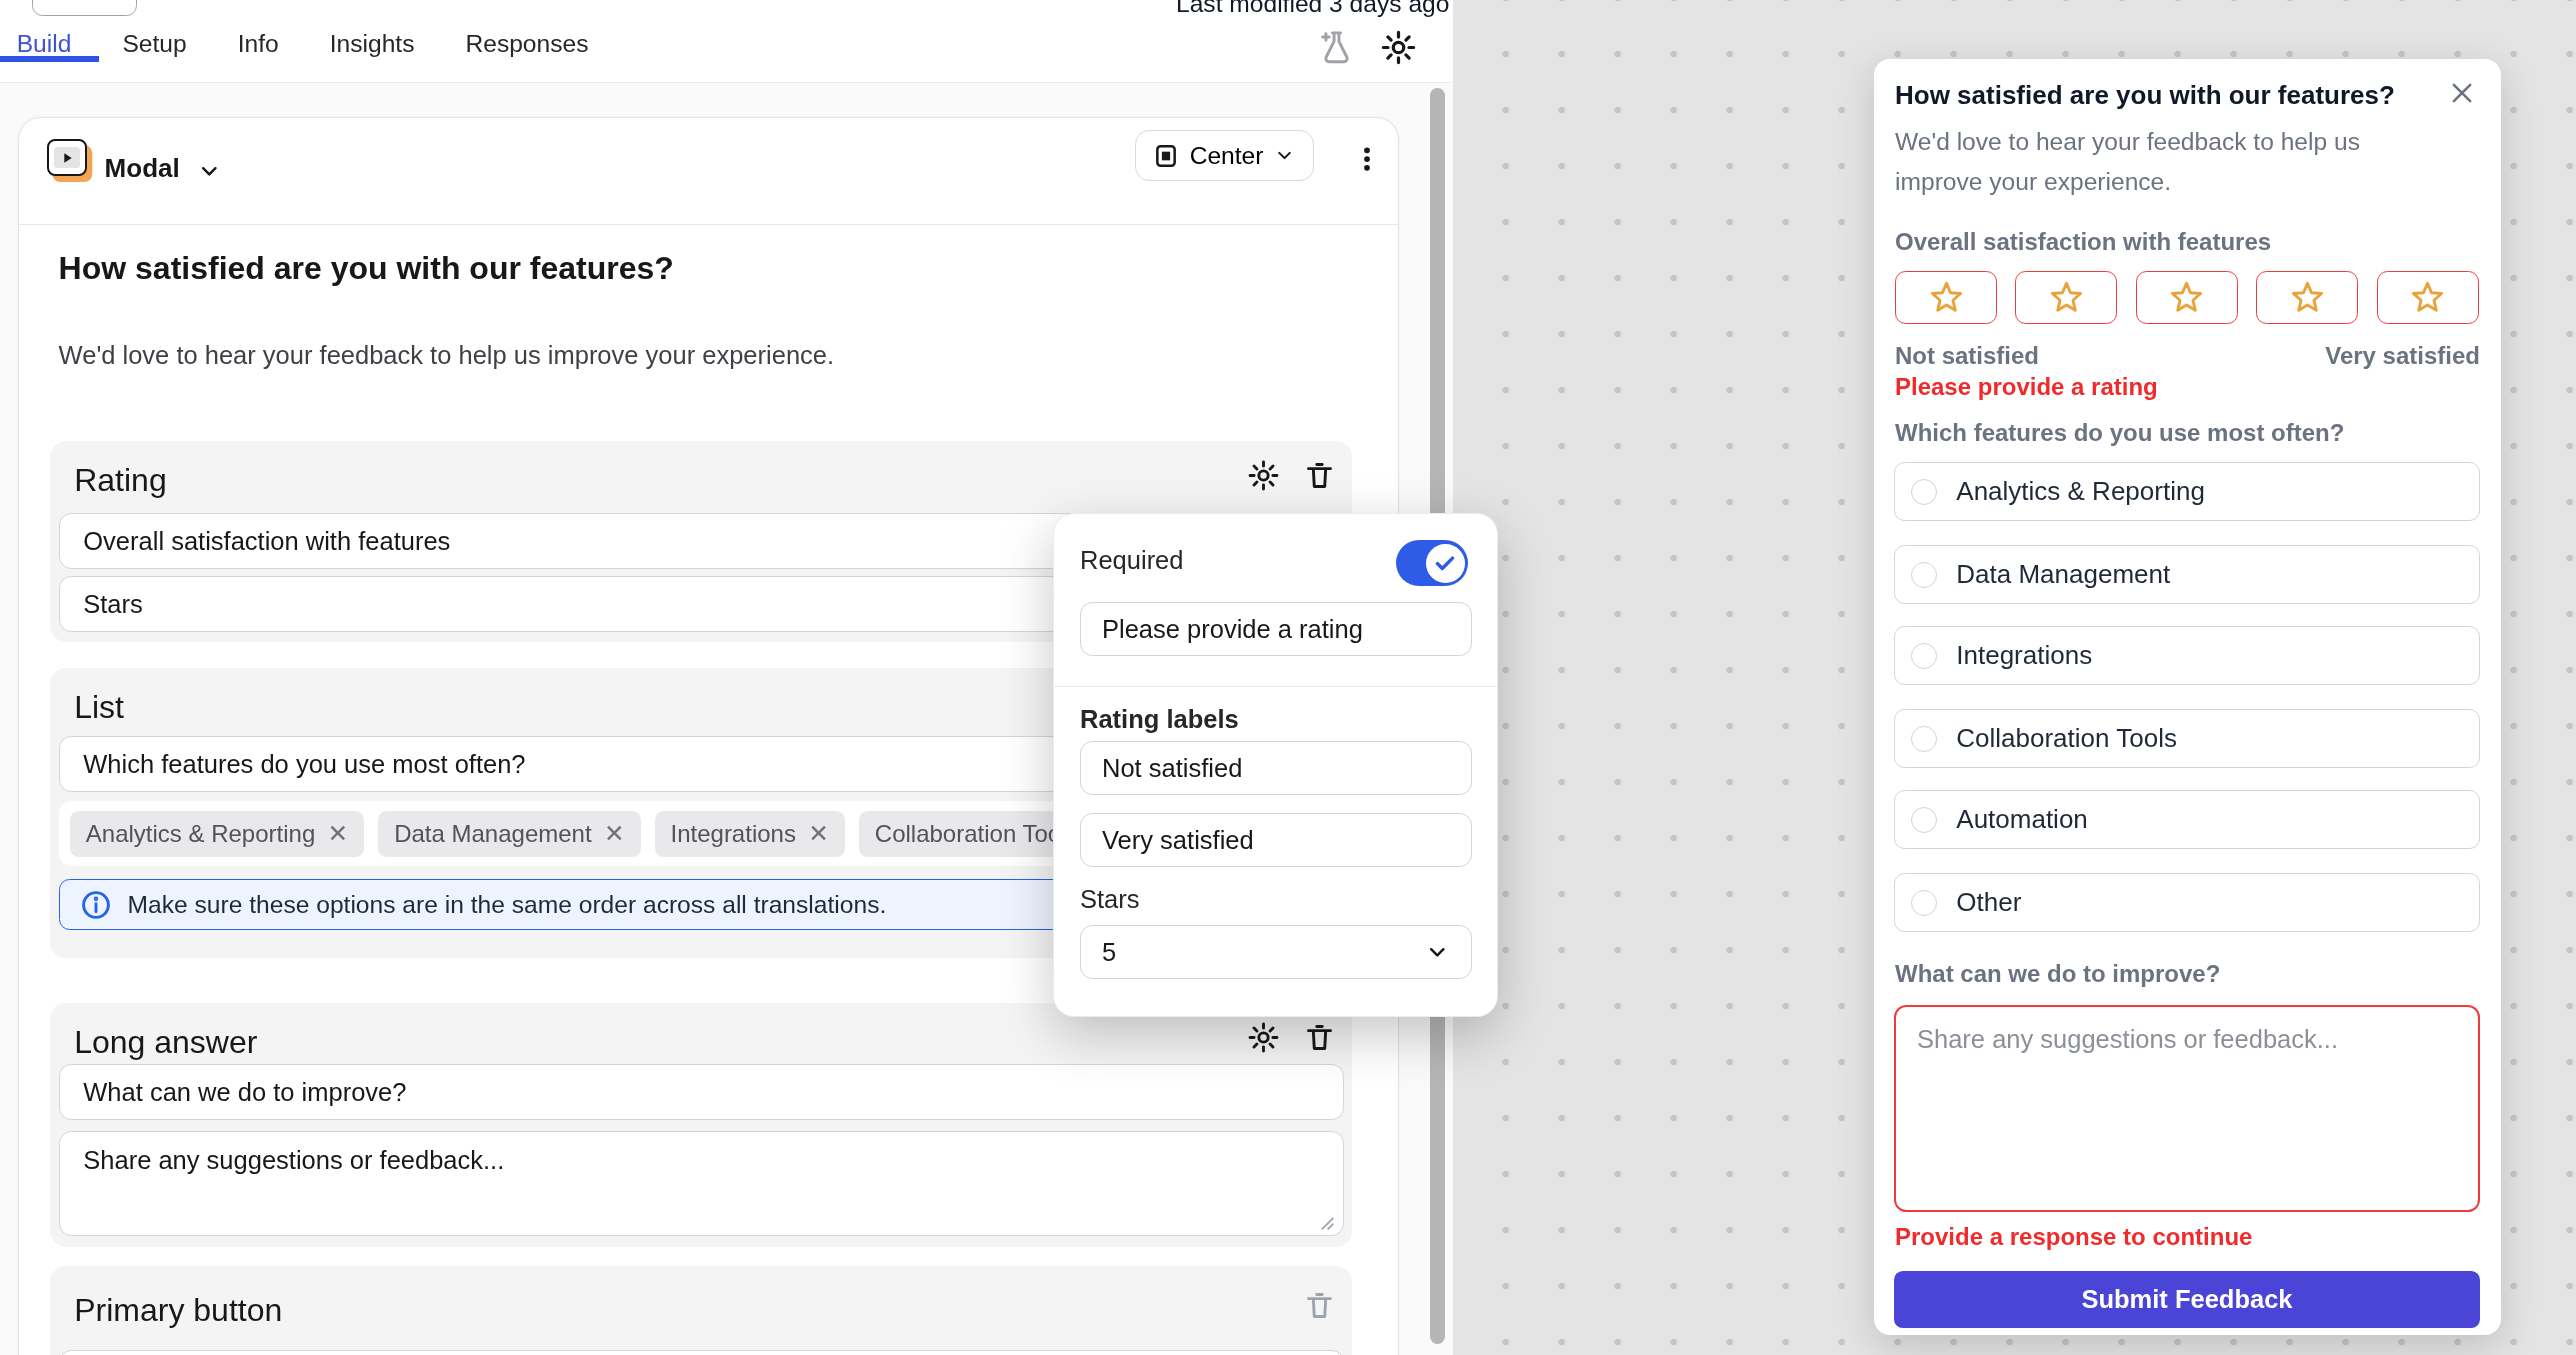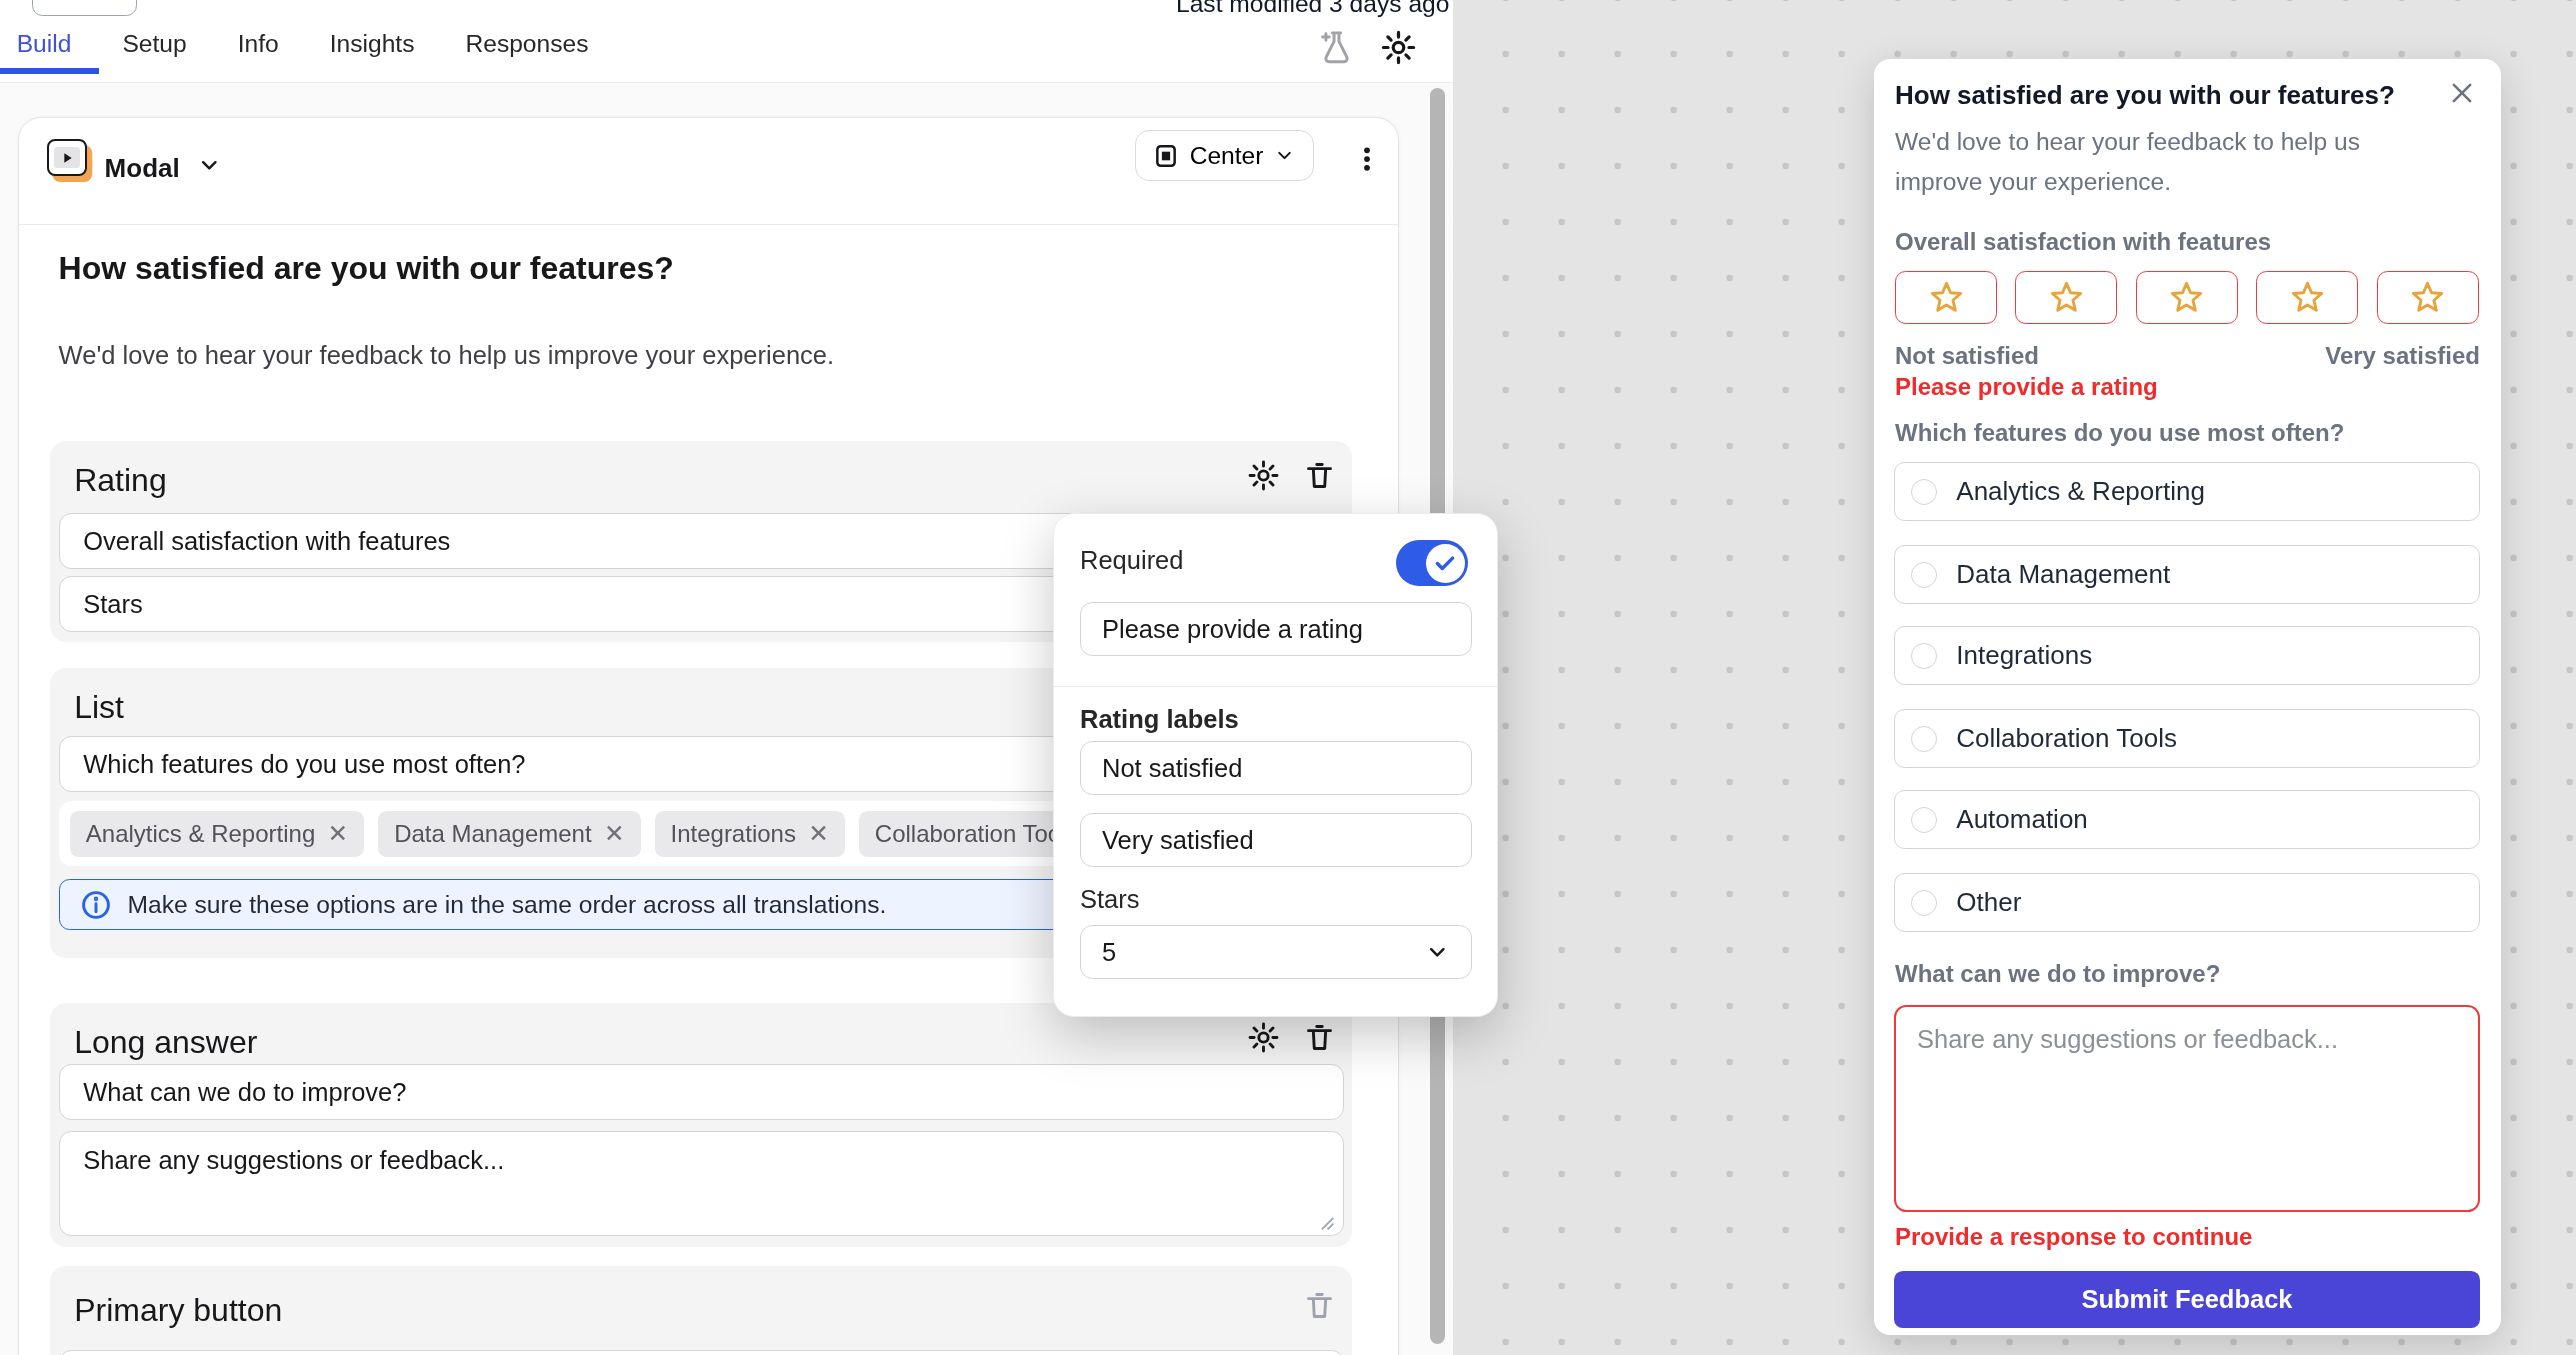--- a/index.html
+++ b/index.html
@@ -7,21 +7,21 @@
   body { font-family:"Liberation Sans", sans-serif; color:#18181b; }
   .stage { position:relative; width:2576px; height:1356px; overflow:hidden; }
   .abs { position:absolute; }
 
   
   .left-panel { left:0; top:0; width:1453px; height:1356px; background:#fafafa; }
   .topbar { left:0; top:0; width:1453px; height:83px; background:#fff; border-bottom:0.9px solid #ececec; }
   .partial-btn { left:32px; top:-26px; width:105px; height:42px; background:#fff; border:1.8px solid #9ca3af; border-radius:10.5px; }
   .last-modified { left:1176px; top:-10.5px; font-size:24.6px; color:#111827; white-space:nowrap; }
   .tabs { left:16.7px; top:30px; display:flex; gap:51px; }
-  .tab { font-size:24.6px; color:#27272a; cursor:pointer; position:relative; padding-bottom:16px; }
+  .tab { font-size:24.6px; color:#27272a; cursor:pointer; position:relative; padding-bottom:4px; }
   .tab.active { color:#3f51d6; }
   .tab.active .underline { position:absolute; left:-16.7px; right:-28px; bottom:0; height:6.1px; background:#2e54e6; }
   .icon-btn { display:flex; align-items:center; justify-content:center; cursor:pointer; background:none; border:none; }
 
   
   .builder-card { left:17.6px; top:117px; width:1381px; height:1291px; background:#fff; border:0.9px solid #e4e4e7; border-radius:23px; box-shadow:0 0.9px 3.5px rgba(0,0,0,.05); }
   .card-header { left:0; top:0; width:100%; height:107px; border-bottom:0.9px solid #e8e8e8; }
   .modal-icon { left:28px; top:21px; width:40px; height:37px; background:#fff; border:2.2px solid #18181b; border-radius:8px; box-shadow:5.3px 6.1px 0 0 #f2a654; display:flex; align-items:center; justify-content:center; }
   .modal-icon-inner { width:26px; height:21px; background:#e4e4e7; border-radius:3.5px; display:flex; align-items:center; justify-content:center; }
   .modal-label { left:86px; top:35px; font-size:26px; font-weight:700; }
@@ -101,21 +101,21 @@
 
     <div class="abs builder-card">
       <div class="abs card-header">
         <div class="abs modal-icon">
           <span class="modal-icon-inner">
             <svg viewBox="0 0 24 24" width="16" height="16">
                 <polygon points="8,5 19,12 8,19" fill="#18181b"></polygon>
               </svg>
           </span>
         </div>
-        <div class="abs modal-label" style="display:flex; gap:17.6px; align-items:flex-start;">
+        <div class="abs modal-label" style="display:flex; gap:17.6px; align-items:flex-end;">
           <span>Modal</span>
           <svg viewBox="0 0 24 24" width="24.6" height="24.6" fill="none" stroke="#18181b" stroke-width="2.4" stroke-linecap="round" stroke-linejoin="round">
               <path d="M6 9l6 6 6-6"></path>
             </svg>
         </div>
         <button class="abs center-btn">
           <svg viewBox="0 0 24 24" width="26" height="26">
               <rect x="4" y="3" width="16" height="18" rx="3" fill="none" stroke="#18181b" stroke-width="2.3"></rect>
               <rect x="8.2" y="8" width="7.6" height="8" fill="#18181b"></rect>
             </svg>

